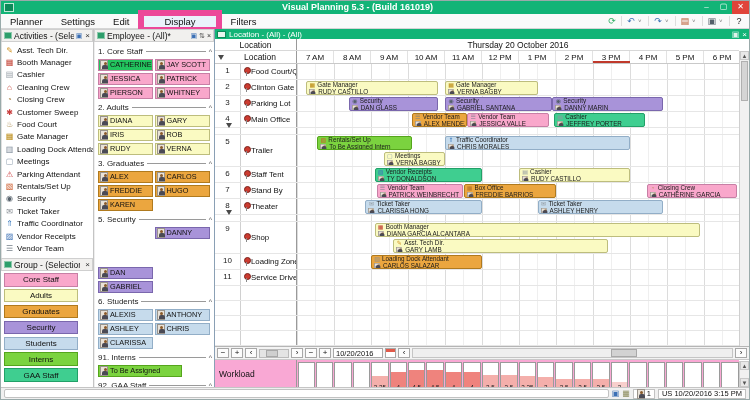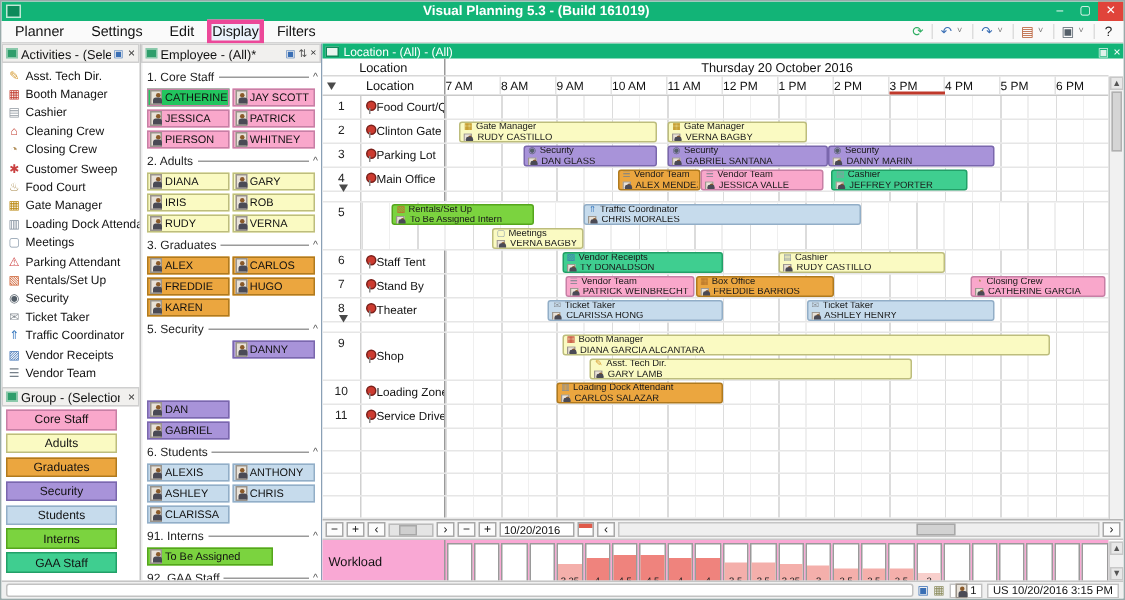--- a/index.html
+++ b/index.html
@@ -10,21 +10,21 @@
   #titlebar{position:absolute;left:0;top:0;right:0;height:13px;background:#12b477;
             display:flex;align-items:center;color:#fff;gap:10px;}
   #app-icon{width:10px;height:9px;margin:0 3px;background:#0d8a5a;border:1px solid #bfe9d6;}
   #window-title{flex:1;text-align:center;font-size:9px;font-weight:bold;line-height:13px;}
   .wbtn{width:17px;height:13px;font-size:8px;line-height:12px;text-align:center;color:#fff;}
   .wbtn.close{background:#e0443a;}
   
   #menubar{position:absolute;left:0;top:13px;right:0;height:15px;background:#fafafa;
            border-bottom:1px solid #d5d5d5;display:flex;align-items:center;font-size:9.5px;}
   .menu-item{padding:1px 9px;cursor:default;}
-  .menu-item.active{border:3px solid #ec4899;background:#eaf2fb;padding:0 0;}
+  .menu-item.active{border:6px solid #ec4899;background:#eaf2fb;padding:0 20px;}
   #menu-right{margin-left:auto;display:flex;align-items:center;gap:1px;padding-right:4px;}
   .mr-ic{font-size:9px;width:12px;text-align:center;}
   .mr-caret{font-size:6px;color:#777;width:7px;}
   .mr-sep{width:1px;height:10px;background:#ddd;margin:0 2px;}
   
   .panel-header{height:13px;background:#f1f0ee;border:1px solid #cfcfcf;display:flex;
                 align-items:center;font-size:8.5px;padding:0 2px;gap:2px;white-space:nowrap;overflow:hidden;}
   .ph-grid{width:8px;height:7px;flex:none;background:
            linear-gradient(#2e9e6b,#2e9e6b),#cfe9dd;border:1px solid #8cc9ab;}
   .ph-mini{font-size:7px;color:#3a6fb5;flex:none;}
@@ -61,21 +61,21 @@
   .gg-icon{width:9px;height:7px;background:#e8f5ee;border:1px solid #0d8a5a;flex:none;}
   #ghead1{position:absolute;left:0;top:10px;right:10px;height:12px;border-bottom:1px solid #d8d8d8;display:flex;}
   .gh-left{width:82px;border-right:1px solid #9a9a9a;text-align:center;font-size:8.5px;line-height:12px;flex:none;}
   .gh-date{flex:1;text-align:center;font-size:8.5px;line-height:12px;}
   #ghead2{position:absolute;left:0;top:22px;right:10px;height:13px;border-bottom:1px solid #c9c9c9;display:flex;}
   .gh2-left{width:82px;border-right:1px solid #9a9a9a;display:flex;align-items:center;flex:none;}
   .tri{width:0;height:0;border-left:3.5px solid transparent;border-right:3.5px solid transparent;
        border-top:5px solid #4a4a4a;margin-left:3px;flex:none;}
   .gh2-loc{flex:1;text-align:center;font-size:8.5px;}
   #time-cells{flex:1;display:flex;position:relative;}
-  .tcell{width:37px;flex:none;font-size:8px;line-height:13px;border-right:1px solid #e2e2e2;}
+  .tcell{width:37px;flex:none;text-align:center;font-size:8px;line-height:13px;border-right:1px solid #e2e2e2;}
   #nowline{position:absolute;bottom:0;height:2.5px;background:#c0392b;}
   #gbody{position:absolute;left:0;top:35px;right:10px;}
   .grow{display:flex;border-bottom:1px solid #e6e6e6;position:relative;}
   .rnum{width:26px;flex:none;border-right:1px solid #d0d0d0;text-align:center;font-size:8px;color:#222;padding-top:2px;}
   .rlabel{width:56px;flex:none;border-right:1px solid #9a9a9a;font-size:7.8px;display:flex;
           align-items:center;gap:2px;padding-left:2px;white-space:nowrap;overflow:hidden;}
   .rtime{flex:1;position:relative;
      background-image:repeating-linear-gradient(90deg,#dcdcdc 0 1px,transparent 1px 37px),
                       repeating-linear-gradient(90deg,transparent 0 18px,#efefef 18px 19px,transparent 19px 37px);}
   .pin{width:6px;height:10px;position:relative;flex:none;}
@@ -566,20 +566,24 @@
             </div>
           </span>
         </div>
         <div class="grow" style="height: 7px;">
           <span class="rnum" style="padding-top: 0px;"><span class="tri"></span></span>
           <span class="rlabel"></span>
           <span class="rtime"></span>
         </div>
         <div class="grow" style="height: 32px;">
           <span class="rnum">5</span>
+          <span class="rlabel">
+            <span class="pin"></span>
+            <span>Trailer</span>
+          </span>
           <span class="rtime">
             <div class="bar" style="left: 20.35px; width: 94.35px; top: 1px; height: 14px; background: rgb(123, 211, 63); border-color: rgb(85, 165, 28);">
               <div class="bl">
                 <span class="bicon" style="color: rgb(204, 90, 42);">▧</span>
                 <span>Rentals/Set Up</span>
               </div>
               <div class="bl">
                 <span class="pico"></span>
                 <span>To Be Assigned Intern</span>
               </div>

